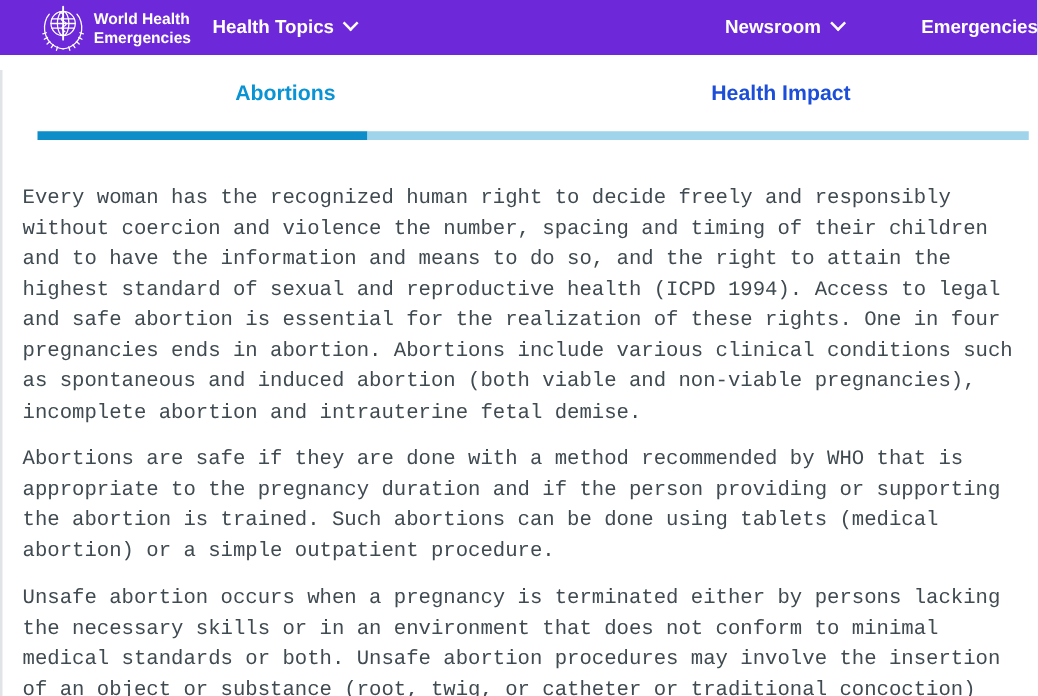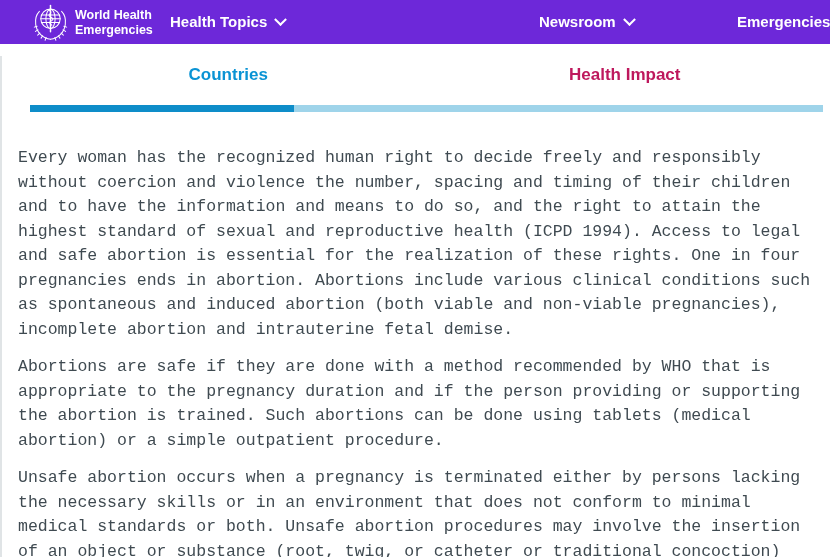--- a/index.html
+++ b/index.html
@@ -38,33 +38,33 @@
   .nav-item .chev {
     display: inline-block;
     width: 7px; height: 7px;
     border-right: 2.5px solid #ffffff;
     border-bottom: 2.5px solid #ffffff;
     transform: rotate(45deg) translate(-2px,-2px);
     margin-left: 9px;
   }
   .nav-ht { left: 170px; }
   .nav-co { left: 383px; }
-  .nav-ne { left: 539px; }
+  .nav-ne { left: 580px; }
   .nav-em { left: 737px; }
   
   .tabs {
     position: absolute; left: 30px; top: 60px;
     width: 793px; height: 34px;
     display: flex;
   }
   .tab {
     flex: 1; text-align: center;
     font-size: 17px; font-weight: bold;
     line-height: 30px;
-    color: #be185d; cursor: pointer;
+    color: #1d4ed8; cursor: pointer;
   }
   .tab.active { color: #0a93d4; }
   .tabbar {
     position: absolute; left: 30px; top: 105px;
     width: 793px; height: 7px;
     display: flex;
   }
   .tabbar .seg-dark  { width: 33.33%; background: #0e8dc9; }
   .tabbar .seg-light { width: 66.67%; background: #9fd4ea; }
   
@@ -116,21 +116,21 @@
   </div>
   <div class="nav-item nav-ne">
     <span>Newsroom</span><span class="chev"></span>
   </div>
   <div class="nav-item nav-em">
     <span>Emergencies</span>
   </div>
 </div>
 
 <div class="tabs">
-  <div class="tab active">Countries</div>
+  <div class="tab active">Abortions</div>
   <div class="tab">Health Impact</div>
 </div>
 
 <div class="tabbar">
   <div class="seg-dark"></div>
   <div class="seg-light"></div>
 </div>
 
 <div class="left-edge"></div>
 

